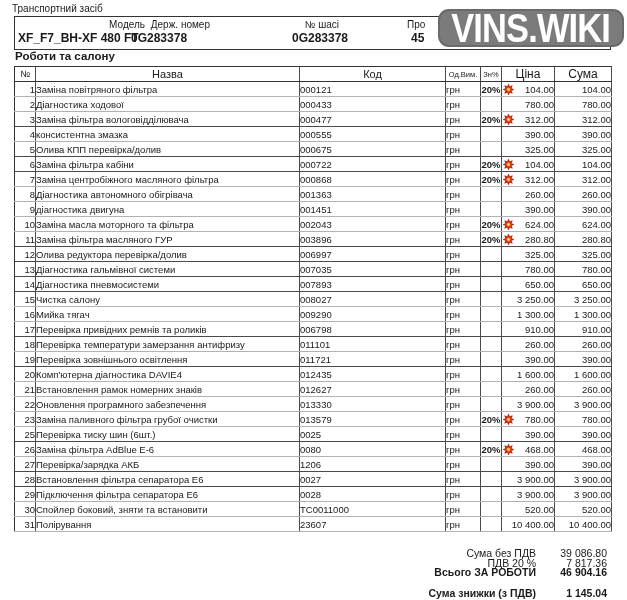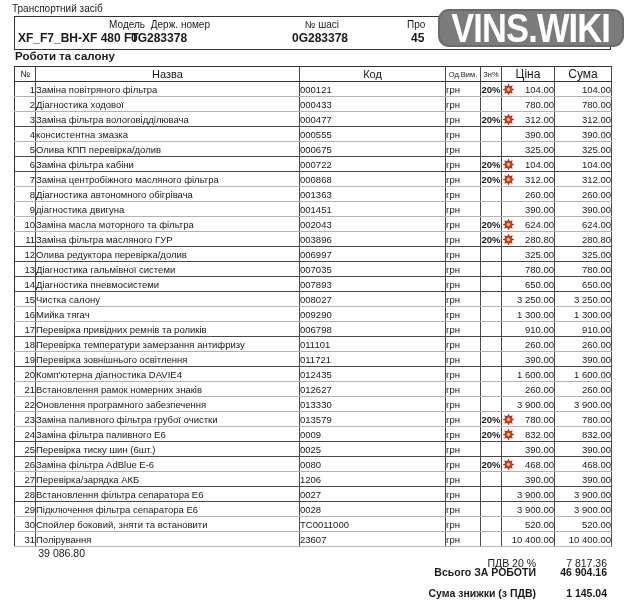--- a/index.html
+++ b/index.html
@@ -400,38 +400,20 @@
             <polygon points="15.8,8 11.9,9.6 13.5,13.5 9.6,11.9 8,15.8 6.4,11.9 2.5,13.5 4.1,9.6 0.2,8 4.1,6.4 2.5,2.5 6.4,4.1 8,0.2 9.6,4.1 13.5,2.5 11.9,6.4" fill="#d92b10" stroke="#7e1004" stroke-width="0.8"></polygon>
             <circle cx="8" cy="8" r="2.8" fill="#ff9d1e"></circle>
             <circle cx="8" cy="8" r="1.3" fill="#ffe99a"></circle>
           </svg>
         </span>
         <span>780.00</span>
       </td>
       <td class="c-sum">780.00</td>
     </tr>
         <tr class="sep">
-      <td class="c-num">24</td>
-      <td class="c-name">Заміна фільтра паливного Е6</td>
-      <td class="c-code">0009</td>
-      <td class="c-unit">грн</td>
-      <td class="c-disc">20%</td>
-      <td class="c-price">
-        <span class="star">
-          <svg width="11" height="11" viewBox="0 0 16 16">
-            <polygon points="15.8,8 11.9,9.6 13.5,13.5 9.6,11.9 8,15.8 6.4,11.9 2.5,13.5 4.1,9.6 0.2,8 4.1,6.4 2.5,2.5 6.4,4.1 8,0.2 9.6,4.1 13.5,2.5 11.9,6.4" fill="#d92b10" stroke="#7e1004" stroke-width="0.8"></polygon>
-            <circle cx="8" cy="8" r="2.8" fill="#ff9d1e"></circle>
-            <circle cx="8" cy="8" r="1.3" fill="#ffe99a"></circle>
-          </svg>
-        </span>
-        <span>832.00</span>
-      </td>
-      <td class="c-sum">832.00</td>
-    </tr>
-        <tr class="sep">
       <td class="c-num">25</td>
       <td class="c-name">Перевірка тиску шин (6шт.)</td>
       <td class="c-code">0025</td>
       <td class="c-unit">грн</td>
       <td class="c-disc"></td>
       <td class="c-price">
         
         <span>390.00</span>
       </td>
       <td class="c-sum">390.00</td>
@@ -512,20 +494,21 @@
         
         <span>10 400.00</span>
       </td>
       <td class="c-sum">10 400.00</td>
     </tr>
       </tbody>
   </table>
 
   <div class="totals">
       <div class="t-line">
+      <span class="t-label">Сума без ПДВ</span>
       <span class="t-value">39 086.80</span>
     </div>
       <div class="t-line">
       <span class="t-label">ПДВ 20 %</span>
       <span class="t-value">7 817.36</span>
     </div>
       <div class="t-line bold">
       <span class="t-label">Всього ЗА РОБОТИ</span>
       <span class="t-value">46 904.16</span>
     </div>

